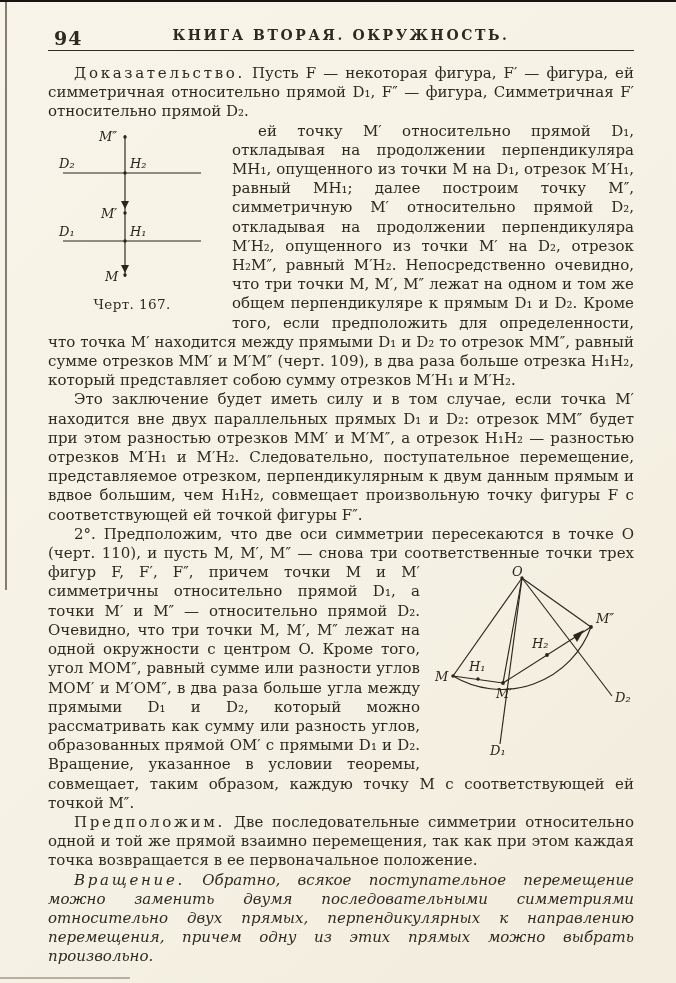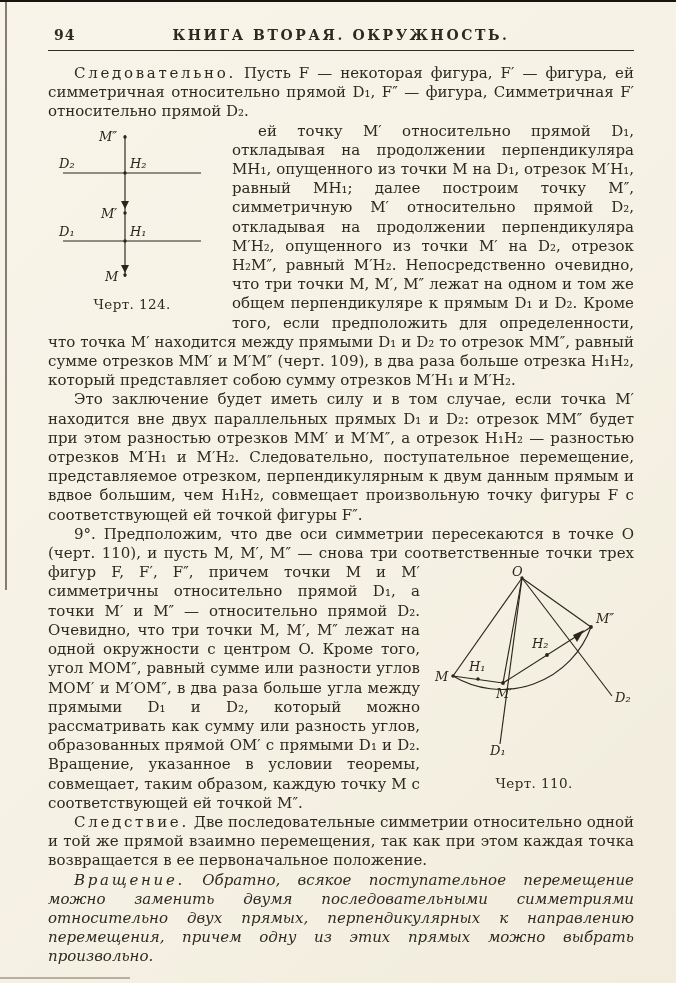--- a/index.html
+++ b/index.html
@@ -11,21 +11,21 @@
     background:linear-gradient(135deg,#f8f4e9 0%,#f5f1e4 55%,#f1ecdd 100%);
     color:#2e2a22;
     font-family:"DejaVu Serif", serif;
     overflow:hidden;
   }
   .edge-top { position:absolute; top:0; left:0; width:100%; height:2px; background:#181410; }
   .edge-left { position:absolute; top:2px; left:5px; width:2px; height:588px; background:rgba(35,28,16,.55); }
   .edge-bottom { position:absolute; bottom:4px; left:0; width:130px; height:2px; background:rgba(40,30,15,.30); }
 
   .running-head { position:relative; margin:27px 42px 0 48px; height:18px; font-size:13px; }
-  .pagenum { position:absolute; left:6px; top:0; font-weight:700; font-size:14px; letter-spacing:1px; }
+  .pagenum { position:absolute; left:6px; top:0; font-weight:700; font-size:19px; letter-spacing:1px; }
   .head-title { display:block; text-align:center; font-weight:700; font-size:14px; letter-spacing:2.6px; }
   .head-rule { margin:5px 42px 0 48px; border-top:1.6px solid #332e24; }
 
   .text-block {
     margin:13px 42px 0 48px;
     font-size:15px; line-height:19.2px;
     text-align:justify;
   }
   .para { text-indent:26px; }
   .spaced { letter-spacing:.18em; }
@@ -52,21 +52,21 @@
   <div class="edge-bottom"></div>
 
   <header class="running-head">
     <span class="pagenum">94</span>
     <span class="head-title">КНИГА ВТОРАЯ. ОКРУЖНОСТЬ.</span>
   </header>
   <div class="head-rule"></div>
 
   <main class="text-block">
 
-    <p class="para"><span class="spaced">Следовательно.</span> <span>Пусть F — некоторая фигура, F′ — фигура, ей симметричная относительно прямой D₁, F″ — фигура, Симметричная F′ относительно прямой D₂.</span></p>
+    <p class="para"><span class="spaced">Доказательство.</span> <span>Пусть F — некоторая фигура, F′ — фигура, ей симметричная относительно прямой D₁, F″ — фигура, Симметричная F′ относительно прямой D₂.</span></p>
 
     <p class="para">
       <span class="fig fig-left">
         <svg width="150" height="158" viewBox="0 0 150 158">
           <line x1="68" y1="10" x2="68" y2="152"></line>
           <line x1="6" y1="48" x2="144" y2="48"></line>
           <line x1="6" y1="116" x2="144" y2="116"></line>
           <polygon points="64,76 72,76 68,84"></polygon>
           <polygon points="64,140 72,140 68,148"></polygon>
           <circle cx="68" cy="12" r="1.7"></circle>
@@ -75,27 +75,27 @@
           <circle cx="68" cy="116" r="1.7"></circle>
           <circle cx="68" cy="150" r="1.7"></circle>
           <text x="42" y="16">M″</text>
           <text x="2" y="43">D₂</text>
           <text x="73" y="43">H₂</text>
           <text x="44" y="93">M′</text>
           <text x="2" y="111">D₁</text>
           <text x="73" y="111">H₁</text>
           <text x="48" y="156">M</text>
         </svg>
-        <span class="caption">Черт. 124.</span>
+        <span class="caption">Черт. 167.</span>
       </span>
       <span>ей точку M′ относительно прямой D₁, откладывая на продолжении перпендикуляра MH₁, опущенного из точки M на D₁, отрезок M′H₁, равный MH₁; далее построим точку M″, симметричную M′ относительно прямой D₂, откладывая на продолжении перпендикуляра M′H₂, опущенного из точки M′ на D₂, отрезок H₂M″, равный M′H₂. Непосредственно очевидно, что три точки M, M′, M″ лежат на одном и том же общем перпендикуляре к прямым D₁ и D₂. Кроме того, если предположить для определенности, что точка M′ находится между прямыми D₁ и D₂ то отрезок MM″, равный сумме отрезков MM′ и M′M″ (черт. 109), в два раза больше отрезка H₁H₂, который представляет собою сумму отрезков M′H₁ и M′H₂.</span></p>
 
     <p class="para">Это заключение будет иметь силу и в том случае, если точка M′ находится вне двух параллельных прямых D₁ и D₂: отрезок MM″ будет при этом разностью отрезков MM′ и M′M″, а отрезок H₁H₂ — разностью отрезков M′H₁ и M′H₂. Следовательно, поступательное перемещение, представляемое отрезком, перпендикулярным к двум данным прямым и вдвое большим, чем H₁H₂, совмещает произвольную точку фигуры F с соответствующей ей точкой фигуры F″.</p>
 
-    <p class="para"><span>9°. Предположим, что две оси симметрии пересекаются в точке O (черт. 110), и пусть M, M′, M″ — снова три соответственные точки трех фигур F, F′, F″,</span>
+    <p class="para"><span>2°. Предположим, что две оси симметрии пересекаются в точке O (черт. 110), и пусть M, M′, M″ — снова три соответственные точки трех фигур F, F′, F″,</span>
       <span class="fig fig-right">
         <svg width="200" height="192" viewBox="0 0 200 192">
           <line x1="88" y1="12" x2="19" y2="110"></line>
           <line x1="88" y1="12" x2="69" y2="117"></line>
           <line x1="88" y1="12" x2="157" y2="61"></line>
           <line x1="88" y1="12" x2="66" y2="178"></line>
           <line x1="88" y1="12" x2="178" y2="130"></line>
           <line x1="19" y1="110" x2="69" y2="117"></line>
           <line x1="69" y1="117" x2="157" y2="61"></line>
           <path d="M 19 110 A 95 95 0 0 0 157 61"></path>
@@ -108,22 +108,21 @@
           <circle cx="157" cy="61" r="1.9"></circle>
           <text x="78" y="10">O</text>
           <text x="1" y="115">M</text>
           <text x="35" y="105">H₁</text>
           <text x="62" y="132">M′</text>
           <text x="98" y="82">H₂</text>
           <text x="162" y="57">M″</text>
           <text x="181" y="136">D₂</text>
           <text x="56" y="189">D₁</text>
         </svg>
-        <span class="caption">Черт. 110.</span>
       </span>
       <span>причем точки M и M′ симметричны относительно прямой D₁, а точки M′ и M″ — относительно прямой D₂. Очевидно, что три точки M, M′, M″ лежат на одной окружности с центром O. Кроме того, угол MOM″, равный сумме или разности углов MOM′ и M′OM″, в два раза больше угла между прямыми D₁ и D₂, который можно рассматривать как сумму или разность углов, образованных прямой OM′ с прямыми D₁ и D₂. Вращение, указанное в условии теоремы, совмещает, таким образом, каждую точку M с соответствующей ей точкой M″.</span></p>
 
-    <p class="para"><span class="spaced">Следствие.</span> <span>Две последовательные симметрии относительно одной и той же прямой взаимно перемещения, так как при этом каждая точка возвращается в ее первоначальное положение.</span></p>
+    <p class="para"><span class="spaced">Предположим.</span> <span>Две последовательные симметрии относительно одной и той же прямой взаимно перемещения, так как при этом каждая точка возвращается в ее первоначальное положение.</span></p>
 
     <p class="para it"><span class="spaced">Вращение.</span> <span>Обратно, всякое поступательное перемещение можно заменить двумя последовательными симметриями относительно двух прямых, перпендикулярных к направлению перемещения, причем одну из этих прямых можно выбрать произвольно.</span></p>
 
   </main>
 </div>
 
 </body></html>

